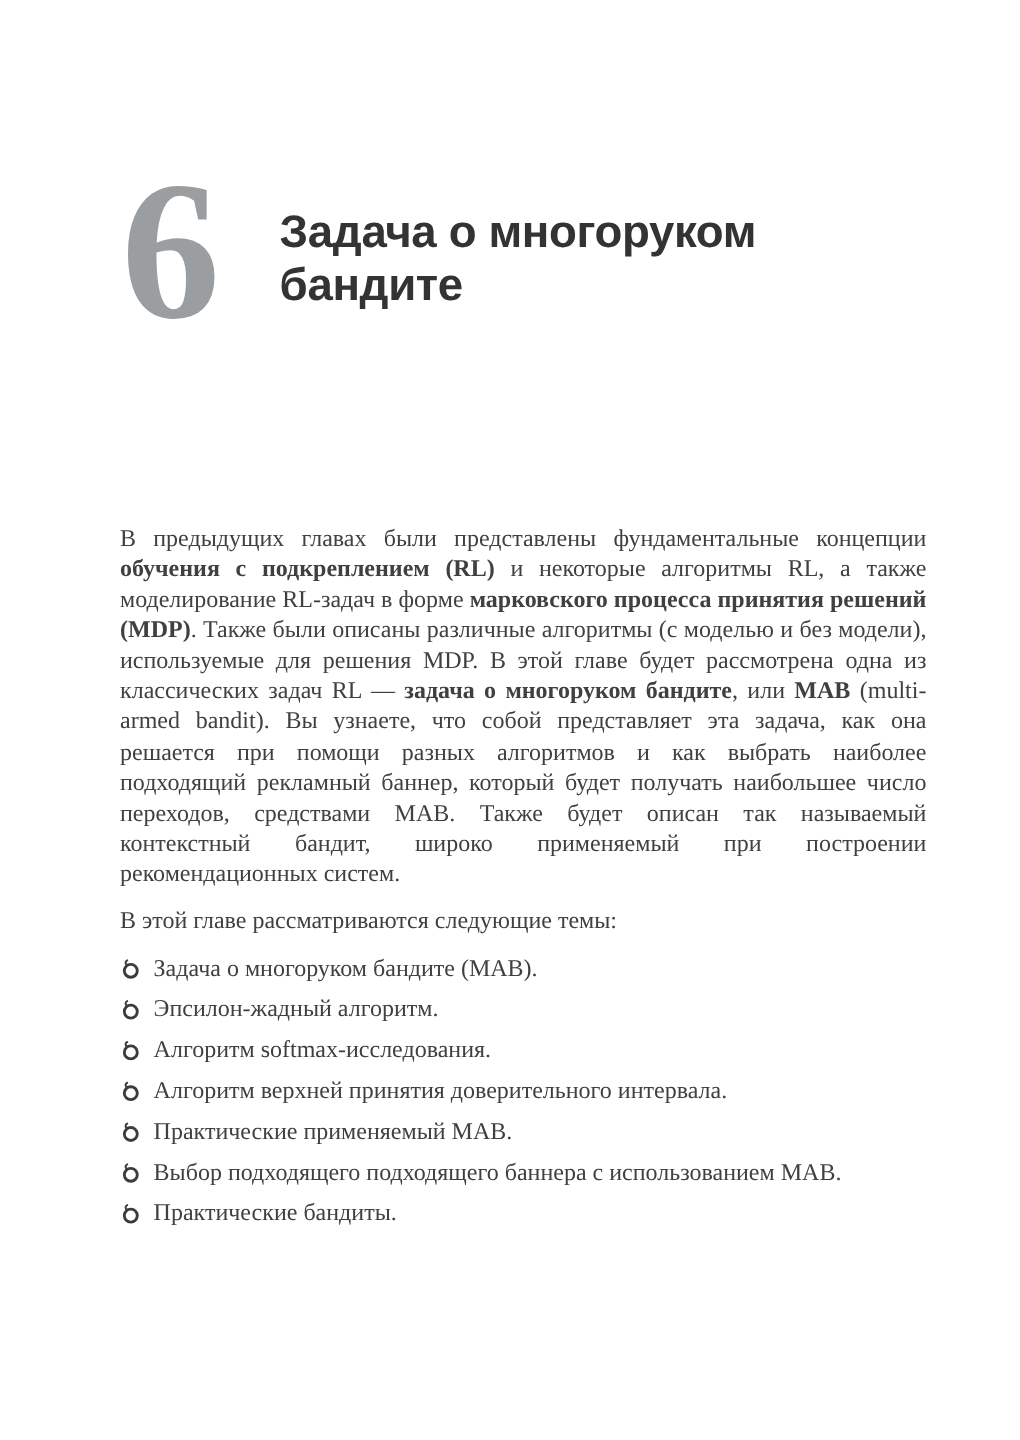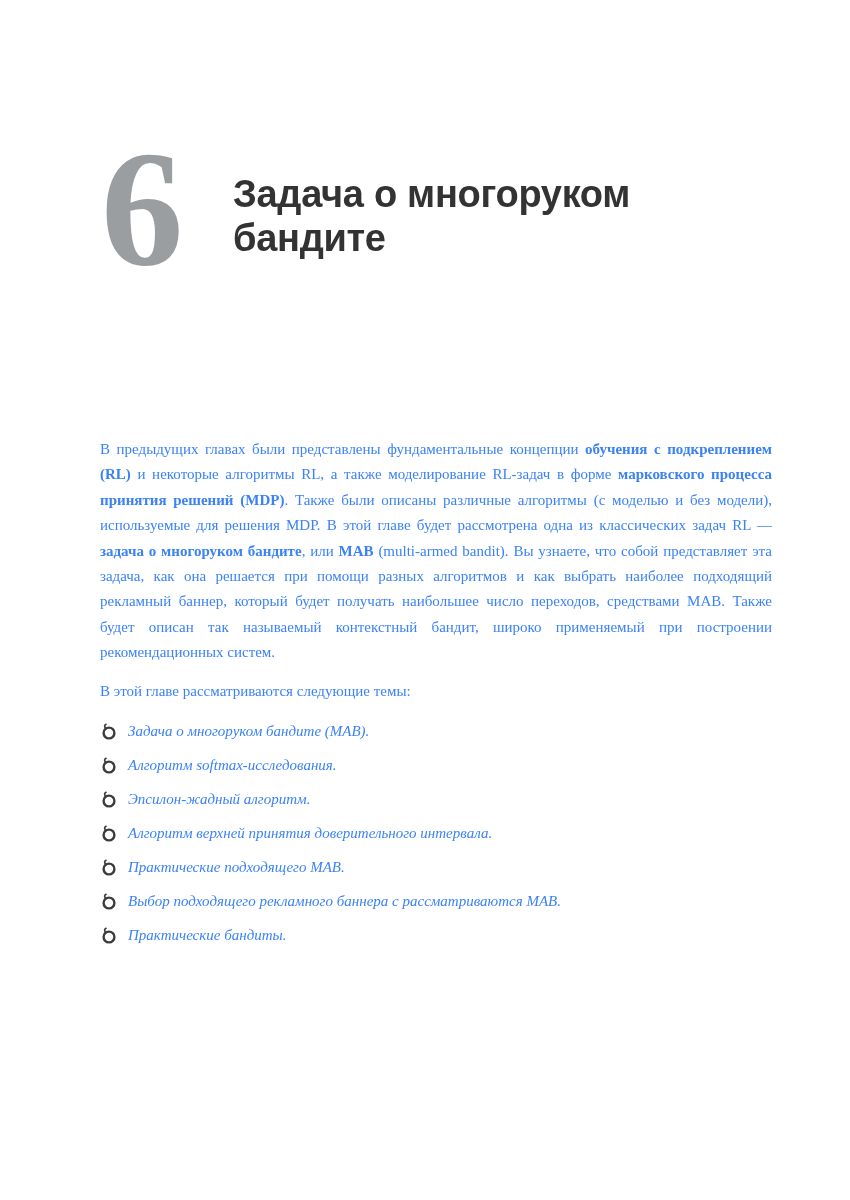--- a/index.html
+++ b/index.html
@@ -35,42 +35,41 @@
     font-size: 38px;
     line-height: 44px;
     letter-spacing: -0.3px;
     color: #333333;
   }
   .content {
     position: absolute;
     left: 100px;
     top: 437px;
     width: 672px;
-    font-size: 15px;
+    font-size: 20px;
     line-height: 25.4px;
-    color: #3b82f6;
+    color: #404040;
   }
   .content p { margin: 0; }
   .intro {
     text-align: justify;
     margin-bottom: 13px !important;
   }
   .intro b { font-weight: bold; }
   .lead { margin-bottom: 0 !important; }
   ul.topics {
     list-style: none;
     margin: 15px 0 0 0;
     padding: 0;
   }
   ul.topics li {
     position: relative;
     padding-left: 28px;
     margin-bottom: 8.6px;
     text-align: left;
-    font-style: italic;
   }
   .bullet {
     position: absolute;
     left: 1px;
     top: 4px;
     width: 16px;
     height: 17px;
     display: inline-block;
   }
   .bullet svg { display: block; }
@@ -100,57 +99,57 @@
         </span>
         <span>Задача о многоруком бандите (MAB).</span>
       </li>
       <li>
         <span class="bullet">
           <svg width="16" height="17" viewBox="0 0 16 17">
               <path d="M4.6 5.2 C3.2 3.6 3.4 2.0 5.0 1.3" fill="none" stroke="#3c3c3c" stroke-width="1.7" stroke-linecap="round"></path>
               <circle cx="8" cy="10" r="5.4" fill="none" stroke="#3c3c3c" stroke-width="2.4"></circle>
             </svg>
         </span>
-        <span>Алгоритм softmax-исследования.</span>
+        <span>Эпсилон-жадный алгоритм.</span>
       </li>
       <li>
         <span class="bullet">
           <svg width="16" height="17" viewBox="0 0 16 17">
               <path d="M4.6 5.2 C3.2 3.6 3.4 2.0 5.0 1.3" fill="none" stroke="#3c3c3c" stroke-width="1.7" stroke-linecap="round"></path>
               <circle cx="8" cy="10" r="5.4" fill="none" stroke="#3c3c3c" stroke-width="2.4"></circle>
             </svg>
         </span>
-        <span>Эпсилон-жадный алгоритм.</span>
+        <span>Алгоритм softmax-исследования.</span>
       </li>
       <li>
         <span class="bullet">
           <svg width="16" height="17" viewBox="0 0 16 17">
               <path d="M4.6 5.2 C3.2 3.6 3.4 2.0 5.0 1.3" fill="none" stroke="#3c3c3c" stroke-width="1.7" stroke-linecap="round"></path>
               <circle cx="8" cy="10" r="5.4" fill="none" stroke="#3c3c3c" stroke-width="2.4"></circle>
             </svg>
         </span>
         <span>Алгоритм верхней принятия доверительного интервала.</span>
       </li>
       <li>
         <span class="bullet">
           <svg width="16" height="17" viewBox="0 0 16 17">
               <path d="M4.6 5.2 C3.2 3.6 3.4 2.0 5.0 1.3" fill="none" stroke="#3c3c3c" stroke-width="1.7" stroke-linecap="round"></path>
               <circle cx="8" cy="10" r="5.4" fill="none" stroke="#3c3c3c" stroke-width="2.4"></circle>
             </svg>
         </span>
-        <span>Практические подходящего MAB.</span>
+        <span>Практические применяемый MAB.</span>
       </li>
       <li>
         <span class="bullet">
           <svg width="16" height="17" viewBox="0 0 16 17">
               <path d="M4.6 5.2 C3.2 3.6 3.4 2.0 5.0 1.3" fill="none" stroke="#3c3c3c" stroke-width="1.7" stroke-linecap="round"></path>
               <circle cx="8" cy="10" r="5.4" fill="none" stroke="#3c3c3c" stroke-width="2.4"></circle>
             </svg>
         </span>
-        <span>Выбор подходящего рекламного баннера с рассматриваются MAB.</span>
+        <span>Выбор подходящего подходящего баннера с использованием MAB.</span>
       </li>
       <li>
         <span class="bullet">
           <svg width="16" height="17" viewBox="0 0 16 17">
               <path d="M4.6 5.2 C3.2 3.6 3.4 2.0 5.0 1.3" fill="none" stroke="#3c3c3c" stroke-width="1.7" stroke-linecap="round"></path>
               <circle cx="8" cy="10" r="5.4" fill="none" stroke="#3c3c3c" stroke-width="2.4"></circle>
             </svg>
         </span>
         <span>Практические бандиты.</span>
       </li>

